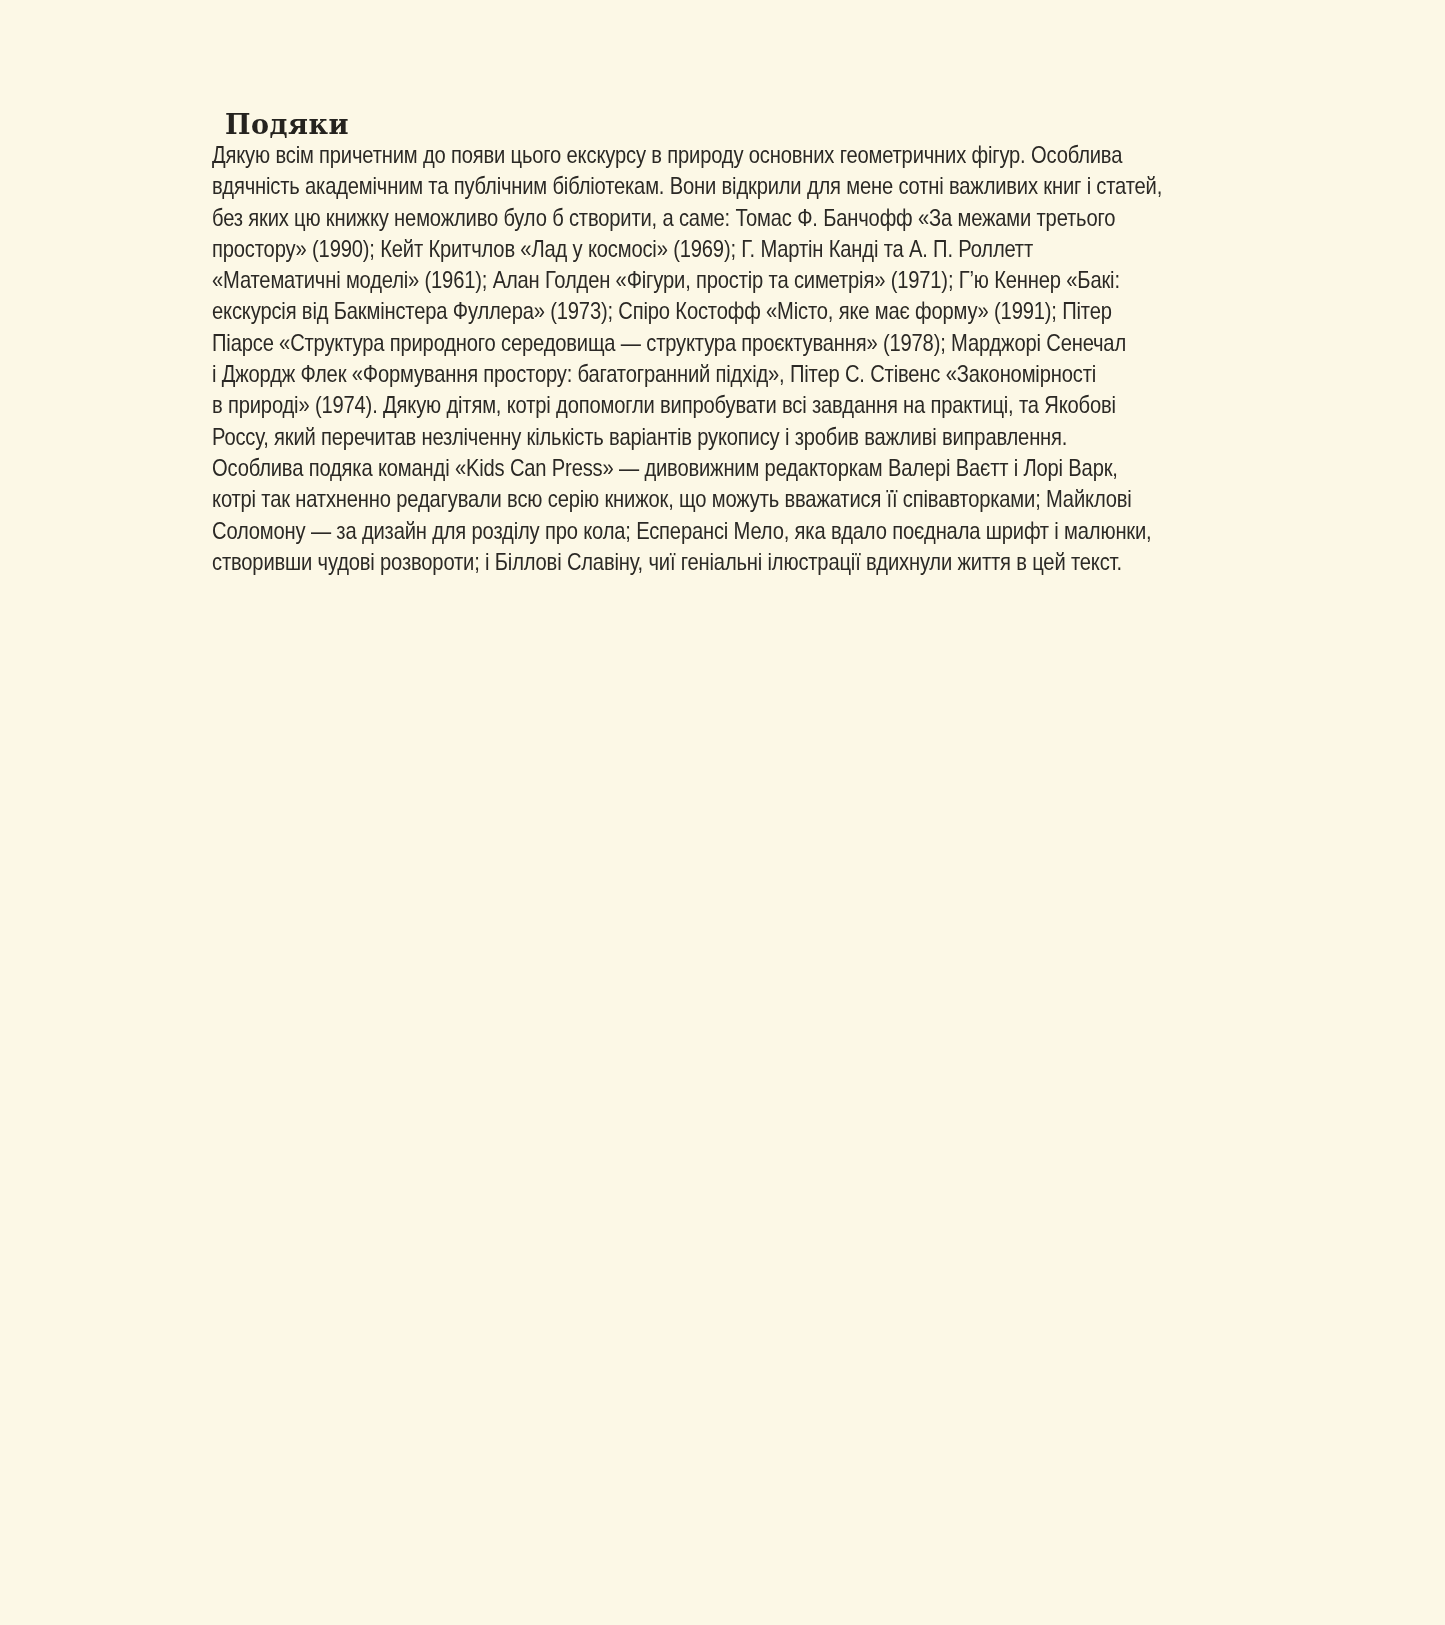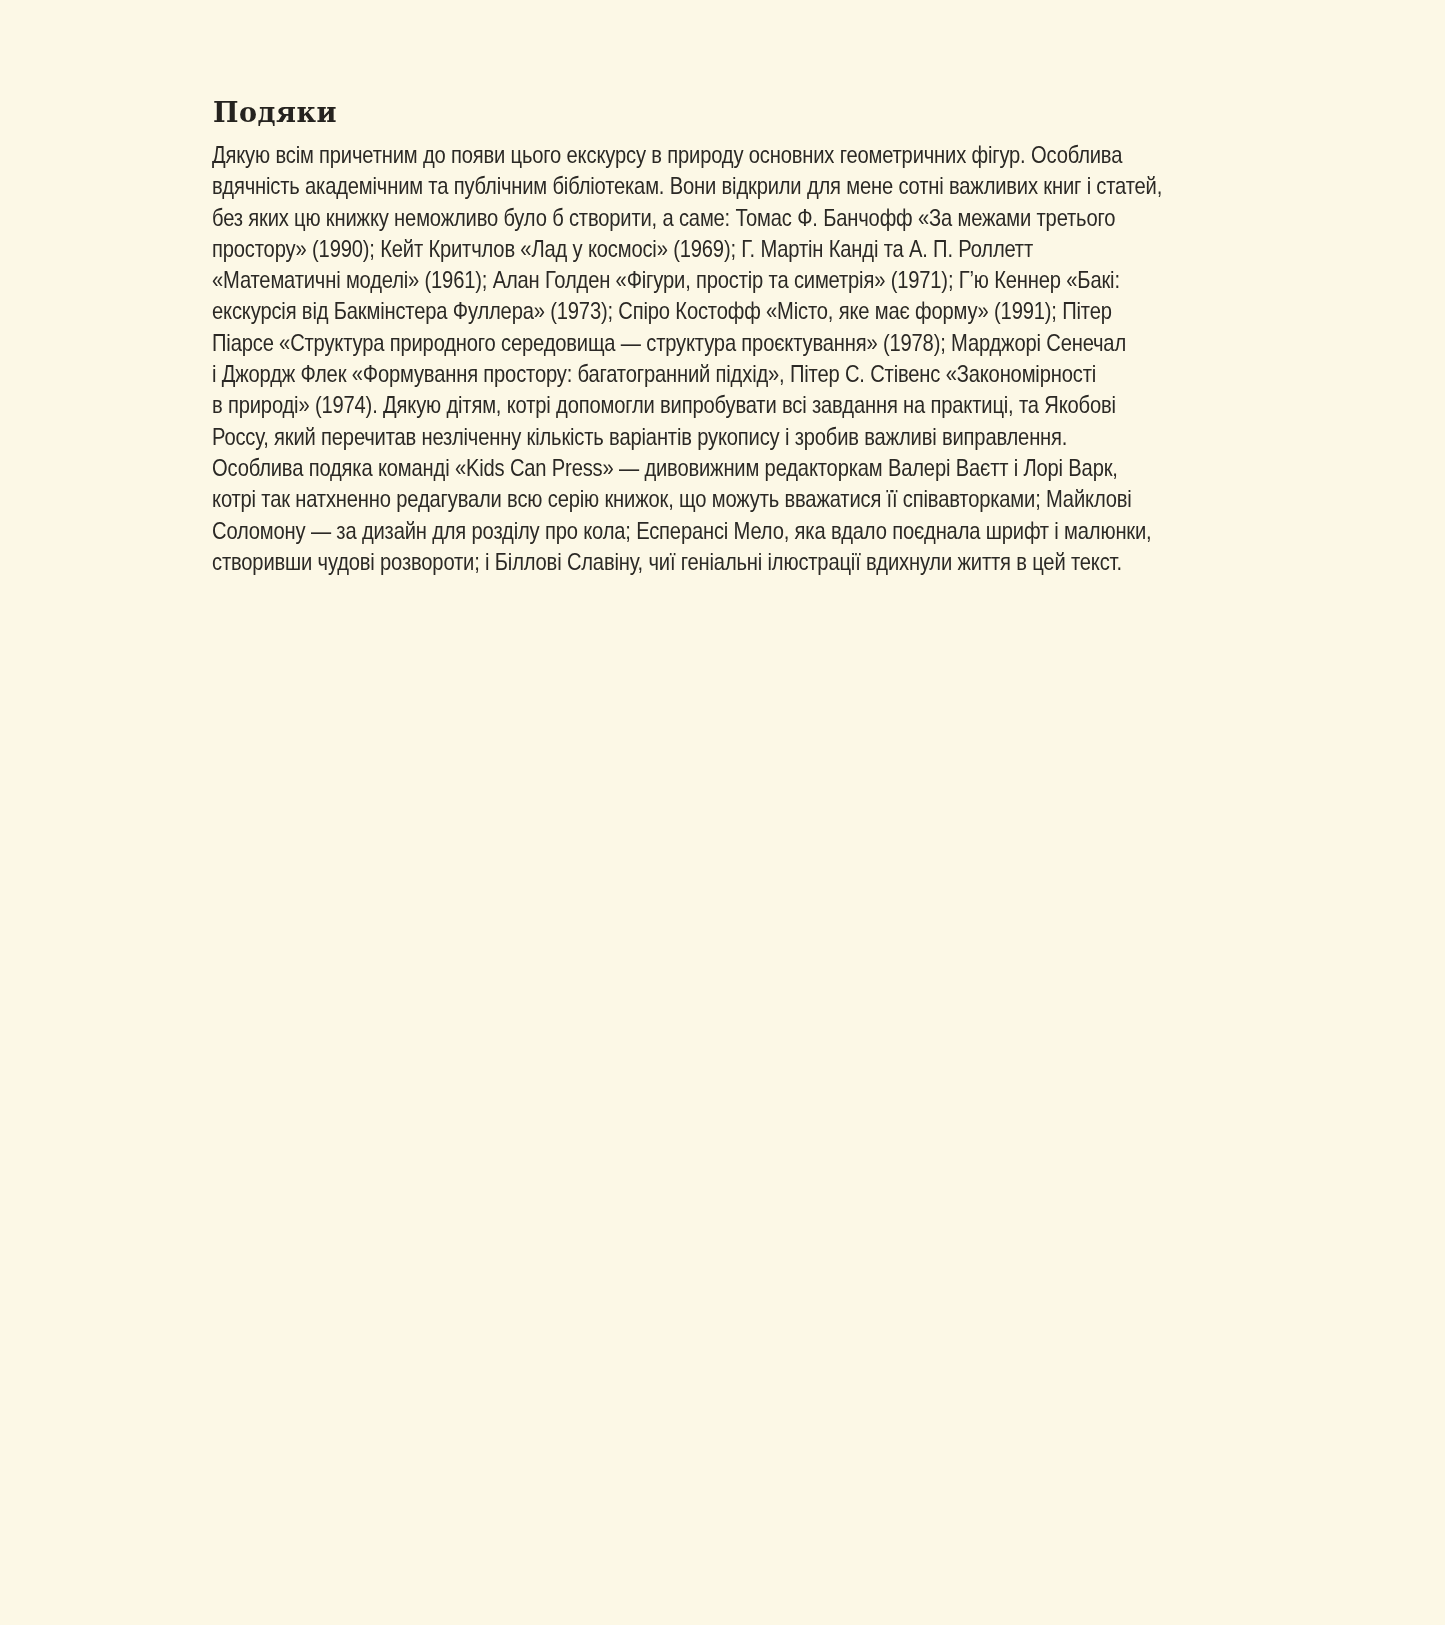--- a/index.html
+++ b/index.html
@@ -11,21 +11,21 @@
     width: 1445px;
     height: 1625px;
     background: #FCF8E6;
     overflow: hidden;
     font-family: "Liberation Sans", sans-serif;
   }
   .page-title {
     position: absolute;
     left: 213px;
     top: 98px;
-    margin: 0;
+    margin: 12px;
     font-family: "DejaVu Serif", serif;
     font-weight: bold;
     font-size: 27px;
     line-height: 30px;
     letter-spacing: 0.5px;
     color: #25231F;
   }
   .ack-paragraph {
     position: absolute;
     left: 212px;

